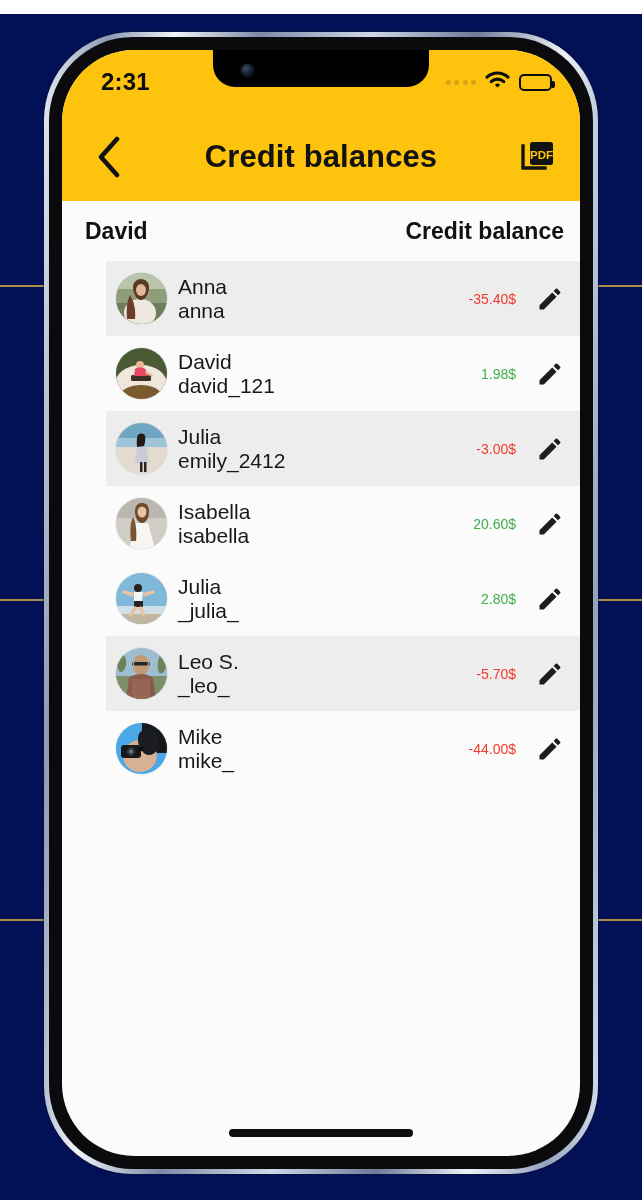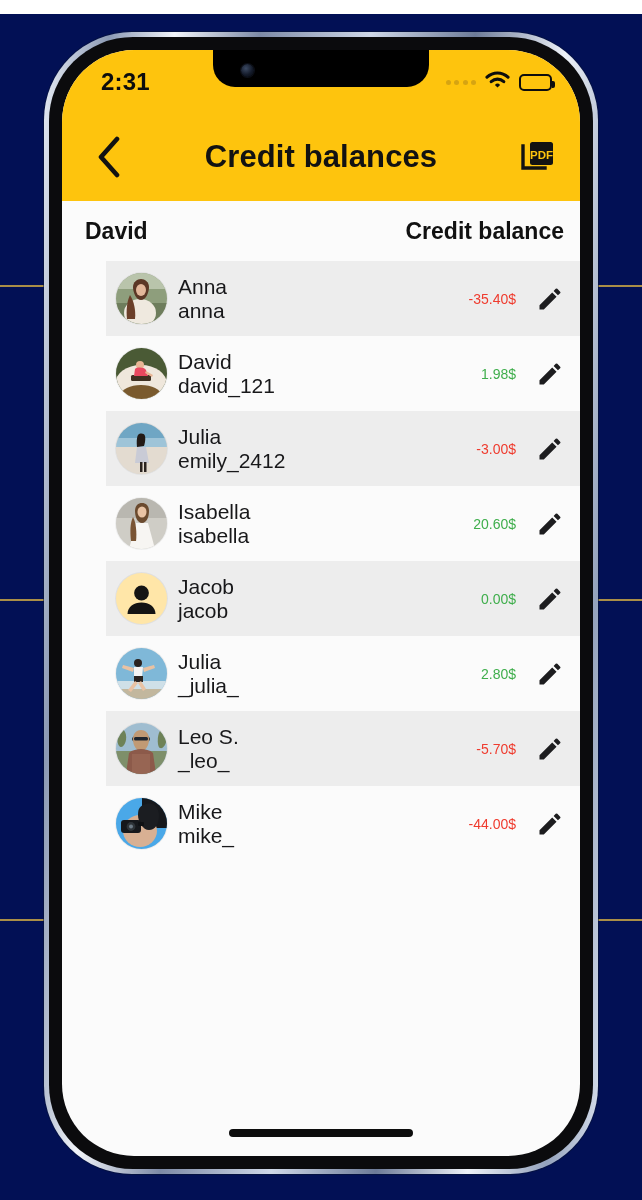--- a/index.html
+++ b/index.html
@@ -318,39 +318,20 @@
           <div class="n2">isabella</div>
         </span>
         <span class="balance pos">20.60$</span>
         <span class="edit">
           <svg width="28" height="28" viewBox="0 0 24 24">
             <path d="M3 17.3V21h3.7L17.6 10.1l-3.7-3.7L3 17.3zM20.7 7.1a1 1 0 0 0 0-1.4l-2.4-2.4a1 1 0 0 0-1.4 0l-1.8 1.8 3.7 3.7 1.9-1.7z" fill="#1d1d1f"></path>
           </svg>
         </span>
       </div>
 
-      <div class="row alt">
-        <span class="avatar">
-          <svg class="scene" viewBox="0 0 51 51">
-            <rect width="51" height="51" fill="#ffe6a8"></rect>
-            <circle cx="25.5" cy="20" r="7.4" fill="#141414"></circle>
-            <path d="M11.5 41c0-7.4 6.3-11.6 14-11.6S39.5 33.6 39.5 41z" fill="#141414"></path>
-          </svg>
-        </span>
-        <span class="names">
-          <div class="n1">Jacob</div>
-          <div class="n2">jacob</div>
-        </span>
-        <span class="balance pos">0.00$</span>
-        <span class="edit">
-          <svg width="28" height="28" viewBox="0 0 24 24">
-            <path d="M3 17.3V21h3.7L17.6 10.1l-3.7-3.7L3 17.3zM20.7 7.1a1 1 0 0 0 0-1.4l-2.4-2.4a1 1 0 0 0-1.4 0l-1.8 1.8 3.7 3.7 1.9-1.7z" fill="#1d1d1f"></path>
-          </svg>
-        </span>
-      </div>
 
       <div class="row">
         <span class="avatar">
           <svg class="scene" viewBox="0 0 51 51" preserveAspectRatio="xMidYMid slice">
             <rect width="51" height="51" fill="#7fb8d8"></rect>
             <rect y="33" width="51" height="8" fill="#cfe0e8"></rect>
             <rect y="41" width="51" height="10" fill="#c2b79e"></rect>
             <circle cx="22" cy="15" r="4" fill="#2a2320"></circle>
             <path d="M18 19h9l-1 10h-8z" fill="#f4f4f4"></path>
             <rect x="18" y="28" width="9" height="6" fill="#2a2320"></rect>

